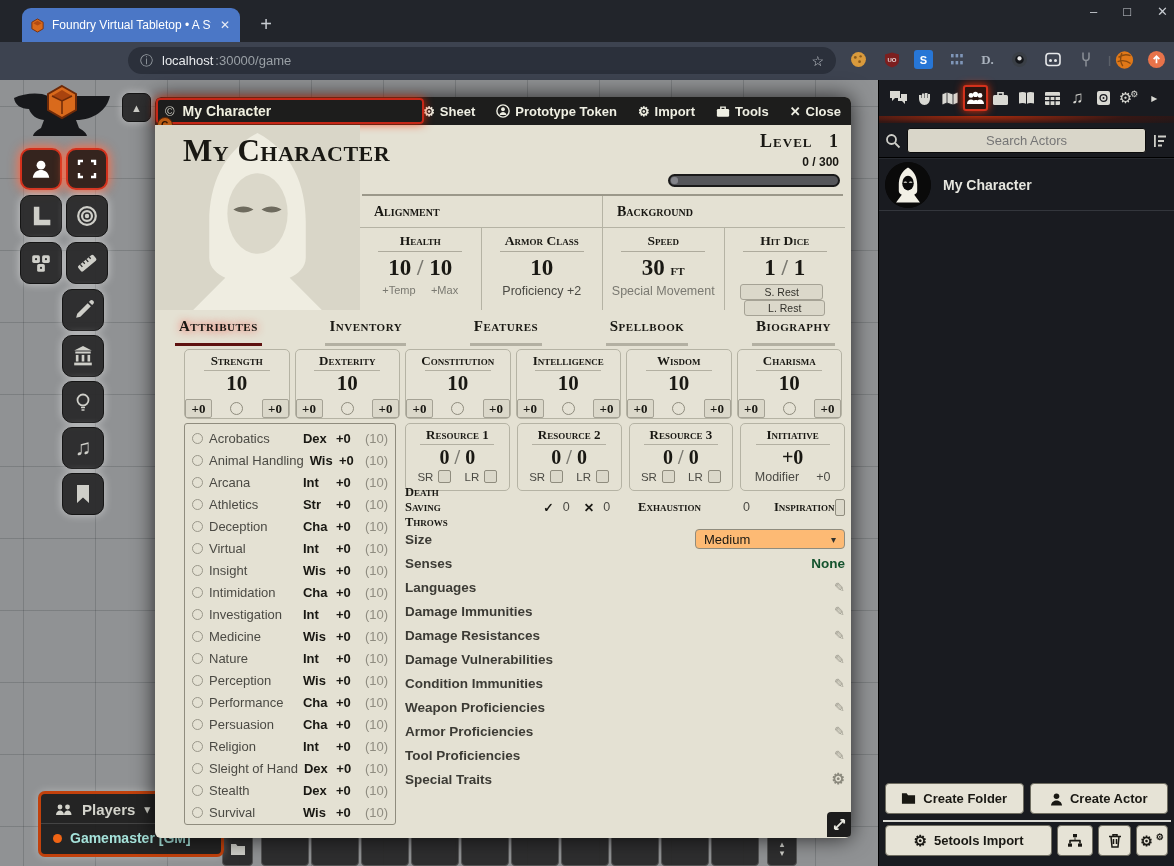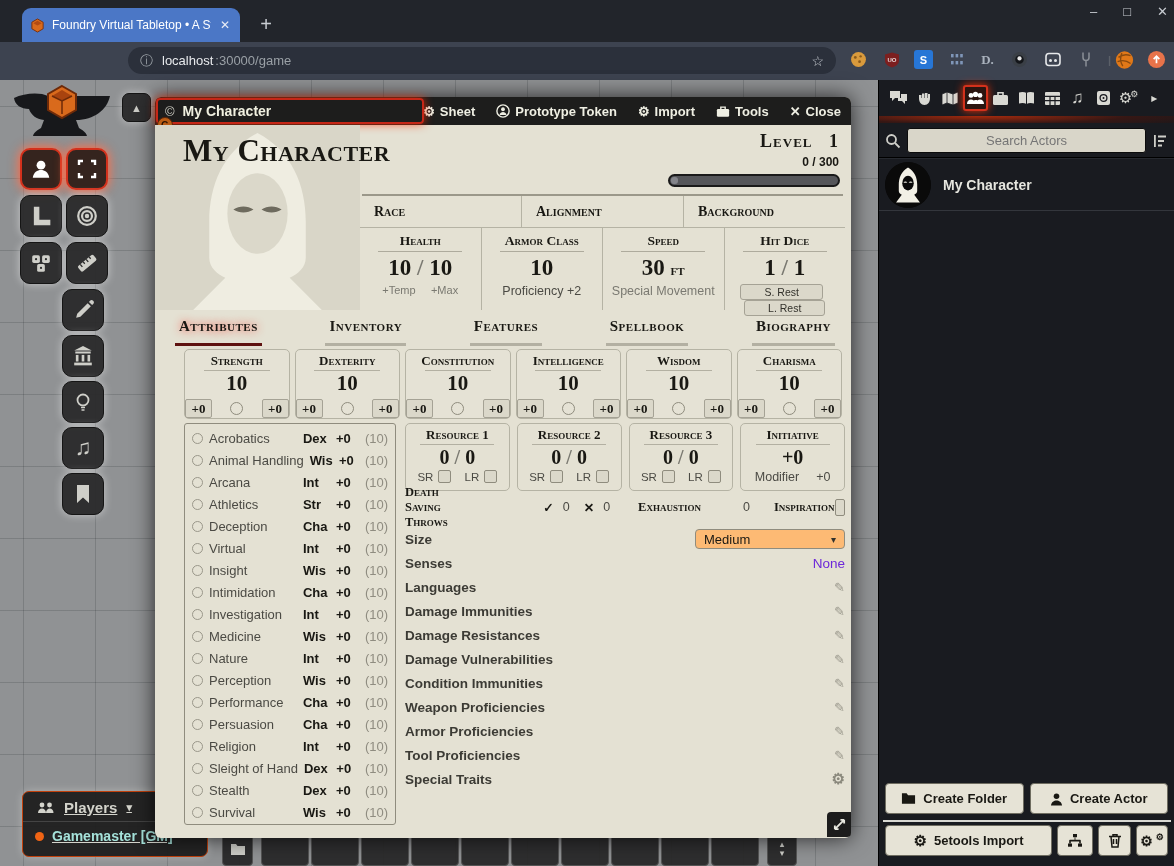--- a/index.html
+++ b/index.html
@@ -40,22 +40,22 @@
   .tool { position:absolute; width:42px; height:42px; background:rgba(42,42,42,.95); border:1px solid #151515;
     border-radius:10px; color:#cfcfc9; display:flex; align-items:center; justify-content:center;
     box-shadow:0 0 9px rgba(255,255,255,.5); }
   .tool.active { border:2px solid #d3311c; color:#fff; background:#35241e;
     box-shadow:0 0 12px #ff4a1e, 0 0 8px rgba(255,255,255,.4); }
   .collapse { position:absolute; left:122px; top:93px; width:29px; height:29px; background:rgba(42,42,42,.95);
     border:1px solid #151515; border-radius:7px; color:#cfcfc9; font-size:11px;
     display:flex; align-items:center; justify-content:center; box-shadow:0 0 8px rgba(255,255,255,.45); }
 
   
-  .players { position:absolute; left:22px; top:791px; width:186px; height:66px; background:rgba(28,28,28,.93);
-    border:1px solid #c2410c; border-radius:7px; color:#d4d4cc; box-shadow:0 0 8px rgba(255,255,255,.3);text-decoration:underline; }
+  .players { position:absolute; left:38px; top:791px; width:186px; height:66px; background:rgba(28,28,28,.93);
+    border:3px solid #c2410c; border-radius:7px; color:#d4d4cc; box-shadow:0 0 8px rgba(255,255,255,.3); }
   .players .hd { display:flex; align-items:center; gap:9px; padding:7px 10px 5px 14px; font-size:15px; font-weight:bold;
     border-bottom:1px solid #444; }
   .players .row { display:flex; align-items:center; gap:8px; padding:6px 10px 0 12px; font-size:14px; font-weight:bold; color:#a5e2da; }
   .dot { width:9px; height:9px; border-radius:50%; background:#f06414; }
 
   
   .hotbar { position:absolute; top:831px; height:35px; display:flex; gap:2px; }
   .slot { width:48px; height:35px; background:rgba(38,38,38,.92); border:1px solid #555; border-radius:4px; }
   .hbbtn { background:rgba(38,38,38,.92); border:1px solid #555; border-radius:4px; color:#cfcfc9;
     display:flex; align-items:center; justify-content:center; }
@@ -464,23 +464,20 @@
       <span>Level</span>&nbsp;&nbsp;&nbsp;<span>1</span>
     </div>
     <div class="xptext">0 / 300</div>
     <div class="xpbar">
         <span class="nub"></span>
       </div>
     <div class="toprule"></div>
 
     <div class="fieldrow">
       <div class="serif">
-          <span>Race</span>
-        </div>
-      <div class="serif">
           <span>Alignment</span>
         </div>
       <div class="serif">
           <span>Background</span>
         </div>
     </div>
 
     <div class="statsrow">
       <div class="stat">
         <div class="lab serif">Health</div>
@@ -750,21 +747,21 @@
     <div class="traits">
       <div class="trow">
         <span>Size</span>
         <span class="rt selectbox">
             <span>Medium</span>
             <span class="car">▾</span>
           </span>
       </div>
       <div class="trow">
         <span>Senses</span>
-        <span class="rt" style="font-weight:normal; color:#6d28d9;">None</span>
+        <span class="rt" style="font-weight:bold; color:#14532d;">None</span>
       </div>
       <div class="trow">
           <span>Languages</span>
           <span class="rt editic">✎</span>
         </div>
       <div class="trow">
           <span>Damage Immunities</span>
           <span class="rt editic">✎</span>
         </div>
       <div class="trow">

